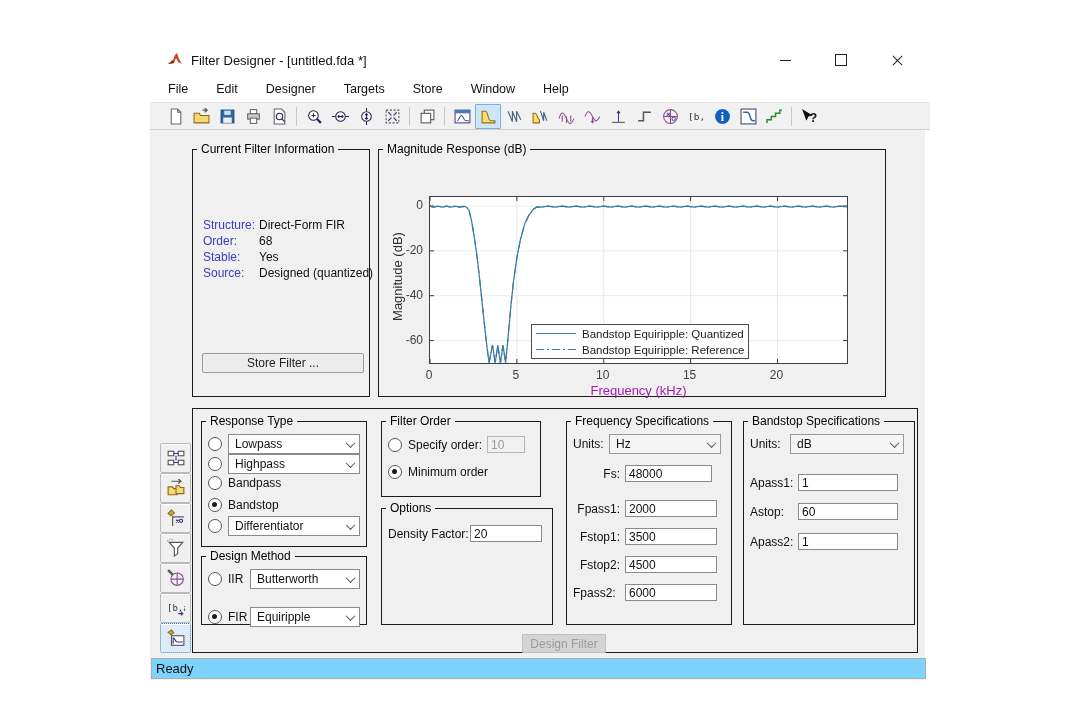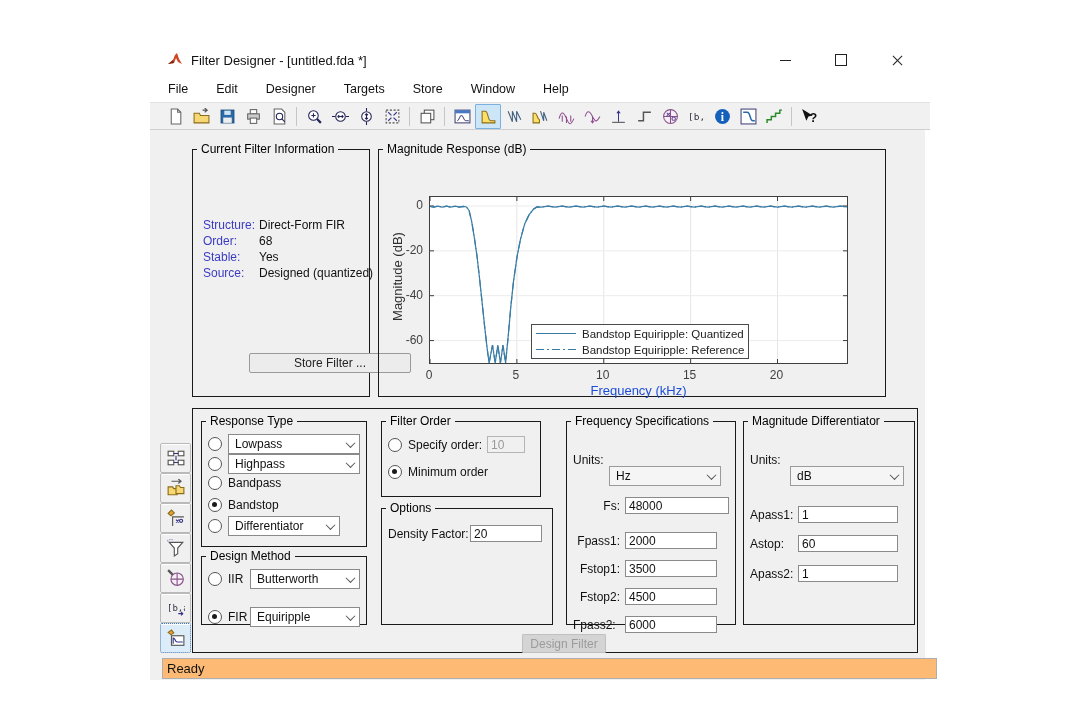--- a/index.html
+++ b/index.html
@@ -38,50 +38,50 @@
   .sbtn.sel{background:#dcecf8;border:1px dotted #4a7ab0;}
 
   
   fieldset{position:absolute;margin:0;padding:0;border:1px solid #1a1a1a;background:transparent;box-sizing:border-box;}
   legend{font-size:12px;color:#000;padding:0 4px;margin-left:4px;}
 
   
   .cfi-row{position:absolute;left:10px;font-size:12px;white-space:nowrap;}
   .cfi-row .lab{display:inline-block;width:56px;color:#3b3bc4;}
   .cfi-row .val{color:#111;}
-  .cfi-btn{position:absolute;left:9px;width:160px;height:18px;background:#ececec;border:1px solid #9a9a9a;border-radius:2px;font-size:12px;color:#222;display:flex;align-items:center;justify-content:center;margin-left:47px;}
+  .cfi-btn{position:absolute;left:9px;width:160px;height:18px;background:#ececec;border:1px solid #9a9a9a;border-radius:2px;font-size:12px;color:#222;display:flex;align-items:center;justify-content:center;}
 
   
   .plot{position:absolute;left:50px;top:40px;background:#fff;border:1px solid #3f3f3f;}
   .ytl{position:absolute;width:30px;left:14px;text-align:right;font-size:12px;color:#3f3f3f;}
   .xtl{position:absolute;transform:translateX(-50%);font-size:12px;color:#3f3f3f;top:212px;}
-  .xlabel{position:absolute;left:50px;width:419px;top:227px;text-align:center;font-size:13px;color:#1d4ed8;}
+  .xlabel{position:absolute;left:50px;width:419px;top:227px;text-align:center;font-size:13px;color:#a21caf;}
   .ylabel{position:absolute;left:-52px;top:113px;width:140px;text-align:center;font-size:13px;color:#303030;transform:rotate(-90deg);}
   .legendbox{position:absolute;left:152px;top:168px;width:218px;height:35px;background:#fff;border:1px solid #4a4a4a;box-sizing:border-box;display:flex;flex-direction:column;justify-content:center;gap:2px;padding:1px 4px;}
   .lrow{display:flex;align-items:center;height:14px;}
   .lsample{width:40px;margin-right:6px;flex:0 0 auto;}
   .ls-solid{border-top:1.4px solid #3a7ca5;}
   .ls-dashdot{height:1.4px;background:repeating-linear-gradient(90deg,#3a7ca5 0 8px,transparent 8px 11px,#3a7ca5 11px 13px,transparent 13px 16px);}
   .ltext{font-size:11.5px;color:#222;white-space:nowrap;}
 
   
   .design-box{position:absolute;left:42px;top:278px;width:726px;height:245px;border:1px solid #1a1a1a;background:#f0f0f0;box-sizing:border-box;}
   .frow{display:flex;align-items:center;font-size:12px;color:#111;}
   .radio{flex:0 0 auto;width:12px;height:12px;border:1px solid #555;border-radius:50%;background:#fff;position:relative;margin-right:6px;}
   .radio.sel::after{content:"";position:absolute;left:3px;top:3px;width:5px;height:5px;border-radius:50%;background:#1a1a1a;}
   .dd{height:20px;background:#fff;border:1px solid #8a8a8a;display:flex;align-items:center;justify-content:space-between;padding:0 5px 0 6px;box-sizing:border-box;font-size:12px;color:#111;}
   .dd .chev{width:6px;height:6px;border-right:1.4px solid #555;border-bottom:1.4px solid #555;transform:rotate(45deg) translate(-1px,-1px);}
-  .ddgray{background:#f5f5f5;border-color:#9a9a9a;margin-top:32px;}
+  .ddgray{background:#f5f5f5;border-color:#9a9a9a;}
   .tin{height:17px;background:#fff;border:1px solid #8a8a8a;font-size:12px;color:#111;padding:0 3px;box-sizing:border-box;font-family:"Liberation Sans",sans-serif;}
   .tin:disabled{background:#f0f0f0;color:#9a9a9a;border-color:#b5b5b5;}
   .speclab{font-size:12px;color:#111;}
   .design-btn{position:absolute;left:329px;top:225px;width:82px;height:17px;background:#d4d4d4;border:1px solid #c0c0c0;color:#9b9b9b;font-size:12px;display:flex;align-items:center;justify-content:center;border-radius:1px;}
 
   
-  .statusbar{position:absolute;left:12px;top:528px;width:775px;height:21px;background:#fdba74;border:1px solid #aeaeae;box-sizing:border-box;display:flex;align-items:center;padding-left:4px;font-size:13px;color:#111;}
+  .statusbar{position:absolute;left:1px;top:528px;width:775px;height:21px;background:#7dd3fc;border:1px solid #aeaeae;box-sizing:border-box;display:flex;align-items:center;padding-left:4px;font-size:13px;color:#111;}
 </style>
 </head>
 <body>
 
 <div class="stage">
 <div class="window">
 
   <div class="titlebar">
     <svg class="appicon" viewBox="0 0 16 16">
       <path d="M1 12 L6 8 L8 3 L10 1 L12 7 L15 12 L11 10 L9 6 L7 11 Z" fill="#cf4520"></path>
@@ -406,21 +406,21 @@
           <div class="frow" style="height:18px">
                 <span class="radio"></span>
                 <span>Bandpass</span>
               </div>
           <div class="frow" style="height:18px;margin-top:4px">
                 <span class="radio sel"></span>
                 <span>Bandstop</span>
               </div>
           <div class="frow" style="margin-top:2px">
                 <span class="radio"></span>
-                <span class="dd" style="width:112px">
+                <span class="dd" style="width:132px">
                   <span>Differentiator</span>
                   <span class="chev"></span>
                 </span>
               </div>
         </div>
       </fieldset>
 
       <fieldset style="left:8px;top:140px;width:165px;height:76px;">
         <legend>Design Method</legend>
         <div style="padding:6px 6px 0 6px;display:flex;flex-direction:column;gap:18px;">
@@ -470,42 +470,42 @@
         <legend>Frequency Specifications</legend>
         <div class="frow" style="padding:6px 6px 0 6px;">
           <span class="speclab" style="width:36px">Units:</span>
           <span class="dd ddgray" style="width:112px">
                 <span>Hz</span>
                 <span class="chev"></span>
               </span>
         </div>
         <div class="frow" style="padding:11px 6px 0 6px;">
           <span class="speclab" style="width:52px;text-align:right;padding-right:5px;box-sizing:border-box;">Fs:</span>
-          <input class="tin" style="width: 104px;" value="48000">
+          <input class="tin" style="width: 87px;" value="48000">
         </div>
         <div class="frow" style="padding:18px 6px 0 6px;">
           <span class="speclab" style="width:52px;text-align:right;padding-right:5px;box-sizing:border-box;">Fpass1:</span>
           <input class="tin" style="width: 92px;" value="2000">
         </div>
         <div class="frow" style="padding:11px 6px 0 6px;">
           <span class="speclab" style="width:52px;text-align:right;padding-right:5px;box-sizing:border-box;">Fstop1:</span>
           <input class="tin" style="width: 92px;" value="3500">
         </div>
         <div class="frow" style="padding:11px 6px 0 6px;">
           <span class="speclab" style="width:52px;text-align:right;padding-right:5px;box-sizing:border-box;">Fstop2:</span>
           <input class="tin" style="width: 92px;" value="4500">
         </div>
         <div class="frow" style="padding:11px 6px 0 6px;">
           <span class="speclab" style="width:52px;padding-right:5px;box-sizing:border-box;">Fpass2:</span>
           <input class="tin" style="width: 92px;" value="6000">
         </div>
       </fieldset>
 
       <fieldset style="left:550px;top:5px;width:172px;height:211px;">
-        <legend>Magnitude Differentiator</legend>
+        <legend>Bandstop Specifications</legend>
         <div class="frow" style="padding:6px 6px 0 6px;">
           <span class="speclab" style="width:40px">Units:</span>
           <span class="dd ddgray" style="width:114px">
                 <span>dB</span>
                 <span class="chev"></span>
               </span>
         </div>
         <div class="frow" style="padding:20px 6px 0 6px;">
           <span class="speclab" style="width:48px">Apass1:</span>
           <input class="tin" style="width: 100px;" value="1">

